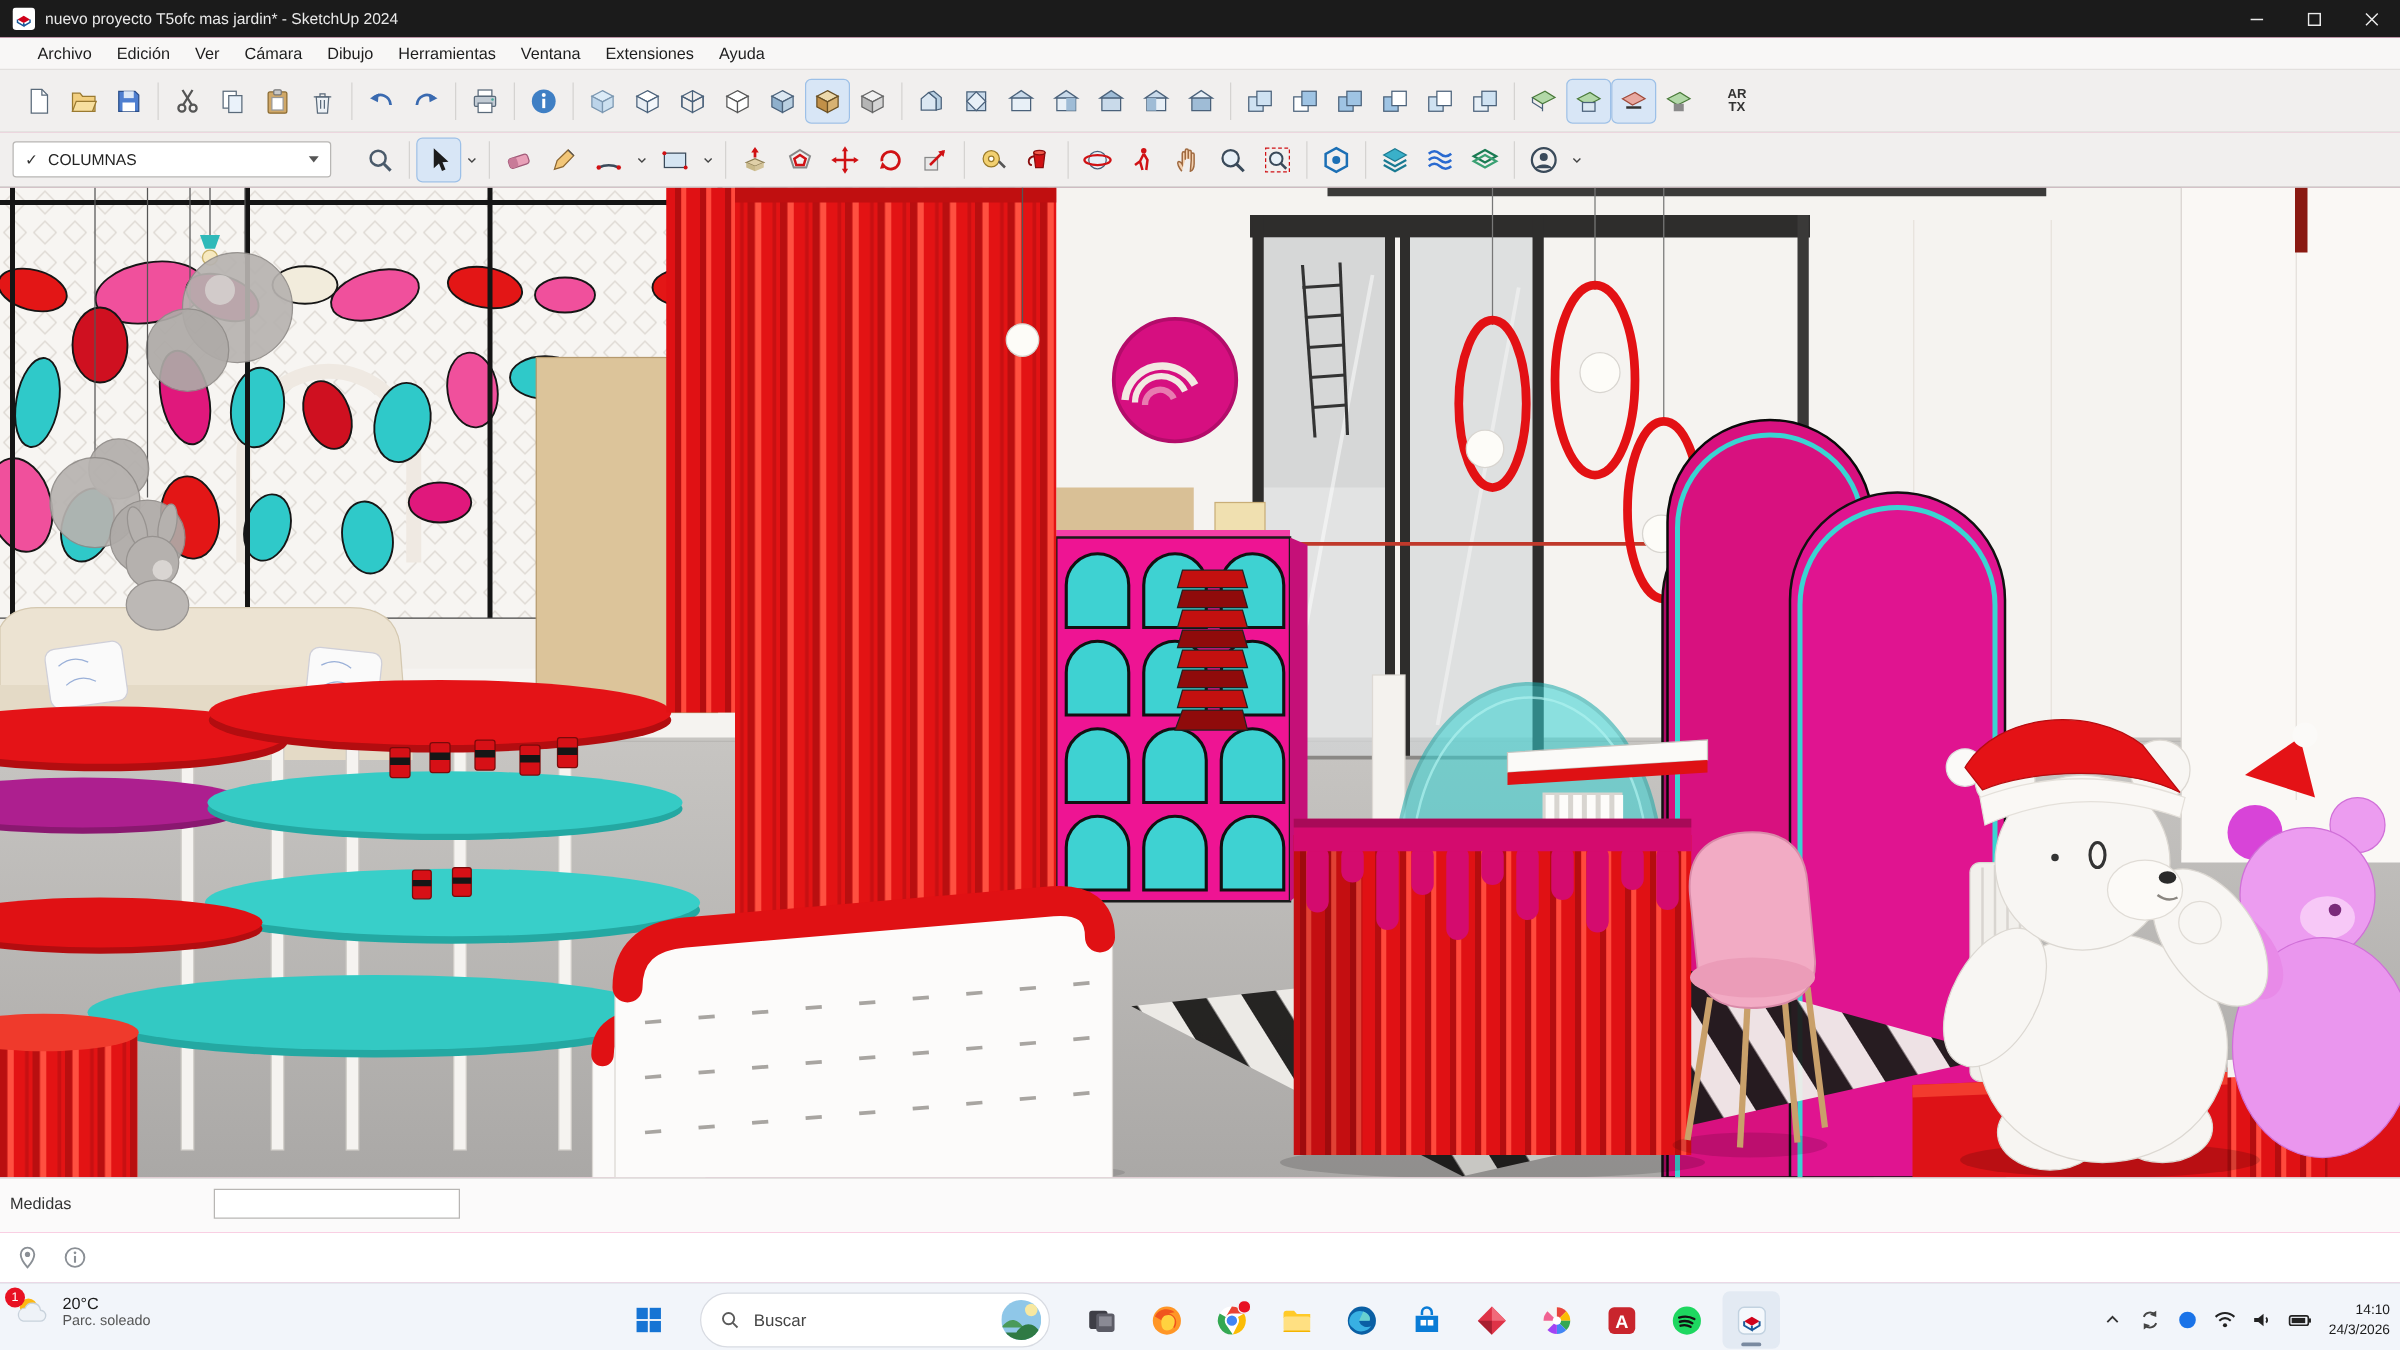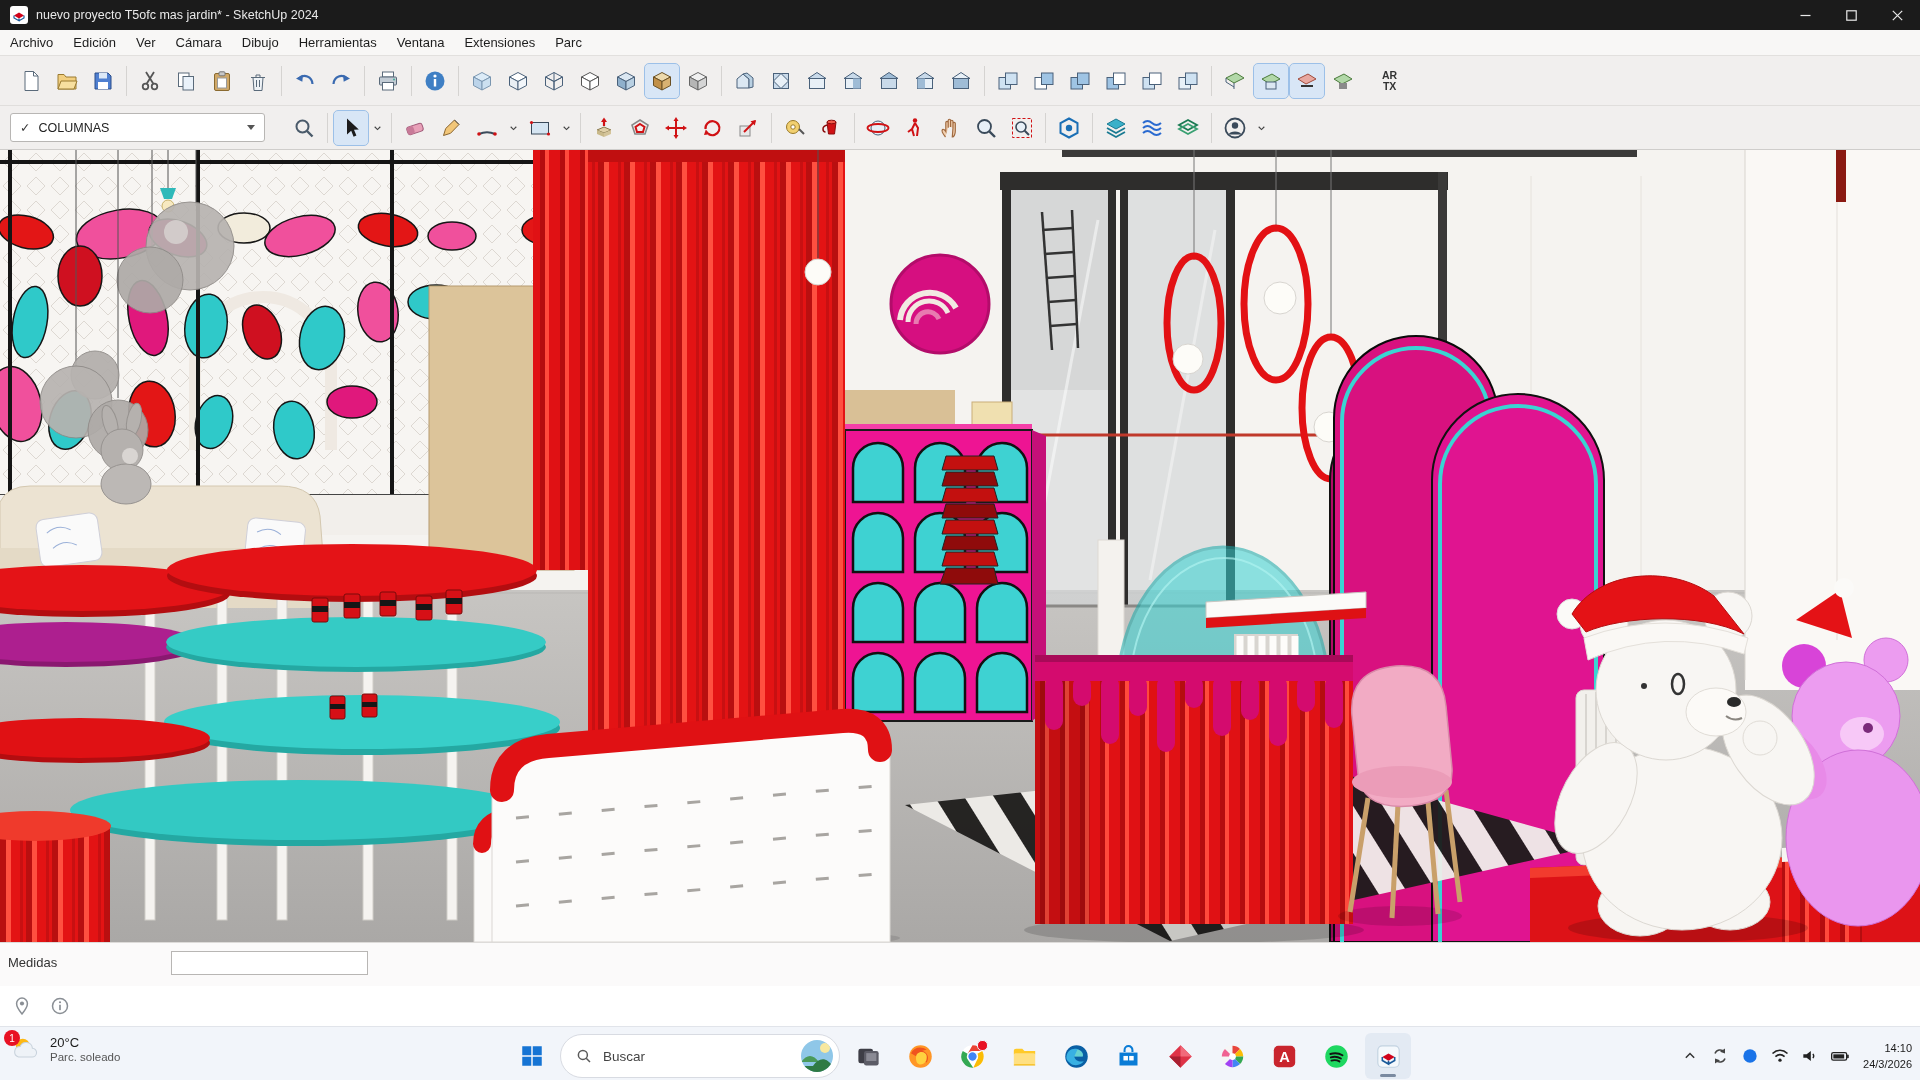--- a/index.html
+++ b/index.html
@@ -7,21 +7,21 @@
   #app{position:relative;width:1920px;height:1080px;background:#ec4899;}
 
   
   .titlebar{height:30px;background:#1b1b1b;display:flex;align-items:center;color:#e9e9e9;font-size:12.5px;}
   .tb-logo{width:18px;height:18px;margin:0 8px 0 10px;display:flex;}
   .tb-title{white-space:nowrap;}
   .win-controls{margin-left:auto;display:flex;height:100%;}
   .win-btn{width:46px;display:flex;align-items:center;justify-content:center;}
 
   
-  .menubar{height:25px;background:#f8f7f6;display:flex;align-items:center;padding-left:0;font-size:13px;color:#1d1d1d;border-bottom:1px solid #e2e0de;}
+  .menubar{height:25px;background:#f8f7f6;display:flex;align-items:center;padding-left:20px;font-size:13px;color:#1d1d1d;border-bottom:1px solid #e2e0de;}
   .menu-item{padding:3px 10px;}
 
   
   .toolbar-std{height:49px;background:#f1efee;display:flex;align-items:center;padding-left:8px;border-bottom:1px solid #e0dedc;}
   .toolbar-draw{height:43px;background:#f1efee;display:flex;align-items:center;padding-left:10px;border-bottom:1px solid #cfcdcb;}
   .tb-group{display:flex;align-items:center;gap:2px;padding:0 6px;}
   .tb-sep{width:1px;height:30px;background:#d5d3d1;}
   .tb-btn{width:34px;height:34px;border:none;background:transparent;border-radius:4px;display:flex;align-items:center;justify-content:center;padding:0;}
   .tb-btn.active{background:#d8e6f6;outline:1px solid #9cc0e8;}
   .tb-btn.chev{width:15px;}
@@ -41,21 +41,21 @@
   .utilrow span{display:flex;}
 
   
   .taskbar{position:relative;height:58px;background:#f2f5fa;border-top:1px solid #e1e4ea;}
   .weather{position:absolute;left:10px;top:7px;display:flex;align-items:center;gap:8px;}
   .w-ico{position:relative;display:flex;}
   .w-badge{position:absolute;left:-6px;top:-4px;width:16px;height:16px;border-radius:8px;background:#e81123;color:#fff;font-size:10px;display:flex;align-items:center;justify-content:center;}
   .w-text{display:flex;flex-direction:column;line-height:15px;}
   .w-temp{font-size:13px;color:#1b1b1b;}
   .w-cond{font-size:11.5px;color:#555;text-align:right;}
-  .tb-center{position:absolute;left:50%;top:6px;transform:translateX(-50%);display:flex;align-items:center;gap:5px;}
+  .tb-center{position:absolute;left:50%;top:6px;transform:translateX(-50%);display:flex;align-items:center;gap:18px;}
   .app-btn{width:46px;height:46px;border-radius:6px;display:flex;align-items:center;justify-content:center;position:relative;}
   .app-btn.active{background:#e3eaf3;}
   .app-ind{position:absolute;bottom:2px;left:50%;transform:translateX(-50%);width:16px;height:3px;border-radius:2px;background:#7a8aa0;}
   .badge-dot{position:absolute;top:7px;right:7px;width:9px;height:9px;border-radius:5px;background:#e81123;border:1.5px solid #f2f5fa;}
   .search-pill{width:280px;height:44px;background:#fff;border:1px solid #d8dbe2;border-radius:22px;display:flex;align-items:center;padding:0 6px 0 14px;gap:10px;font-size:13.5px;color:#444;box-sizing:border-box;}
   .search-thumb{margin-left:auto;width:32px;height:32px;border-radius:16px;overflow:hidden;display:flex;}
   .tray{position:absolute;right:8px;top:0;height:58px;display:flex;align-items:center;}
   .tray-icon{width:30px;height:30px;display:flex;align-items:center;justify-content:center;}
   .clock{text-align:right;font-size:11px;color:#1b1b1b;line-height:16px;margin-left:8px;white-space:nowrap;}
 </style>
@@ -94,21 +94,21 @@
 
   <nav class="menubar" id="menubar">
       <div class="menu-item">Archivo</div>
       <div class="menu-item">Edición</div>
       <div class="menu-item">Ver</div>
       <div class="menu-item">Cámara</div>
       <div class="menu-item">Dibujo</div>
       <div class="menu-item">Herramientas</div>
       <div class="menu-item">Ventana</div>
       <div class="menu-item">Extensiones</div>
-      <div class="menu-item">Parc</div>
+      <div class="menu-item">Ayuda</div>
     </nav>
 
   <div class="toolbar-std">
     <div id="std-groups" style="display:flex;align-items:center;">
         <div class="tb-group">
           <button class="tb-btn">
             <svg viewBox="0 0 24 24" width="24" height="24">
               <path d="M6 2.5h8.5L19 7v14.5H6z" fill="#fff" stroke="#5a6a7a"></path>
               <path d="M14.5 2.5V7H19" fill="none" stroke="#5a6a7a"></path>
             </svg>

